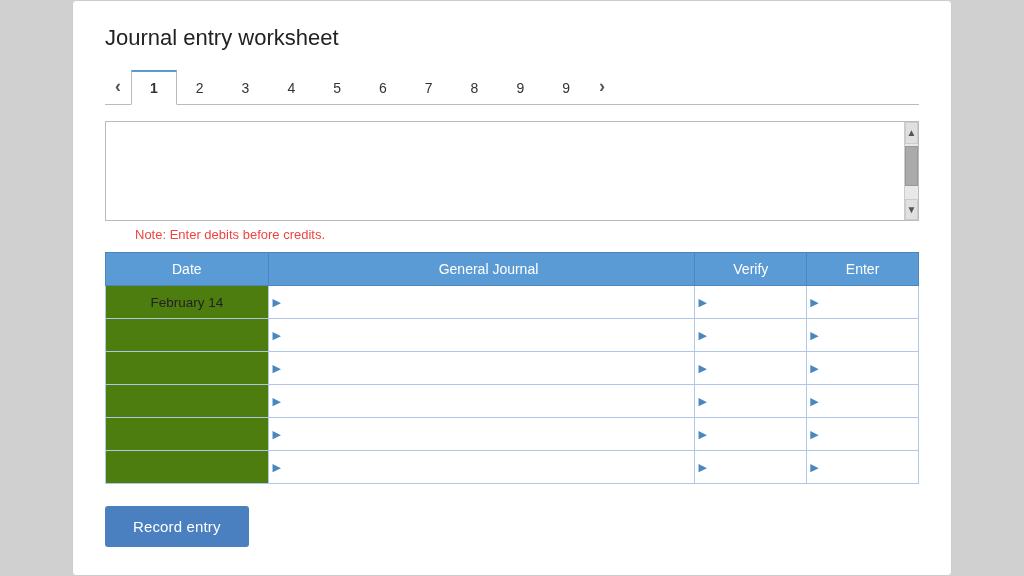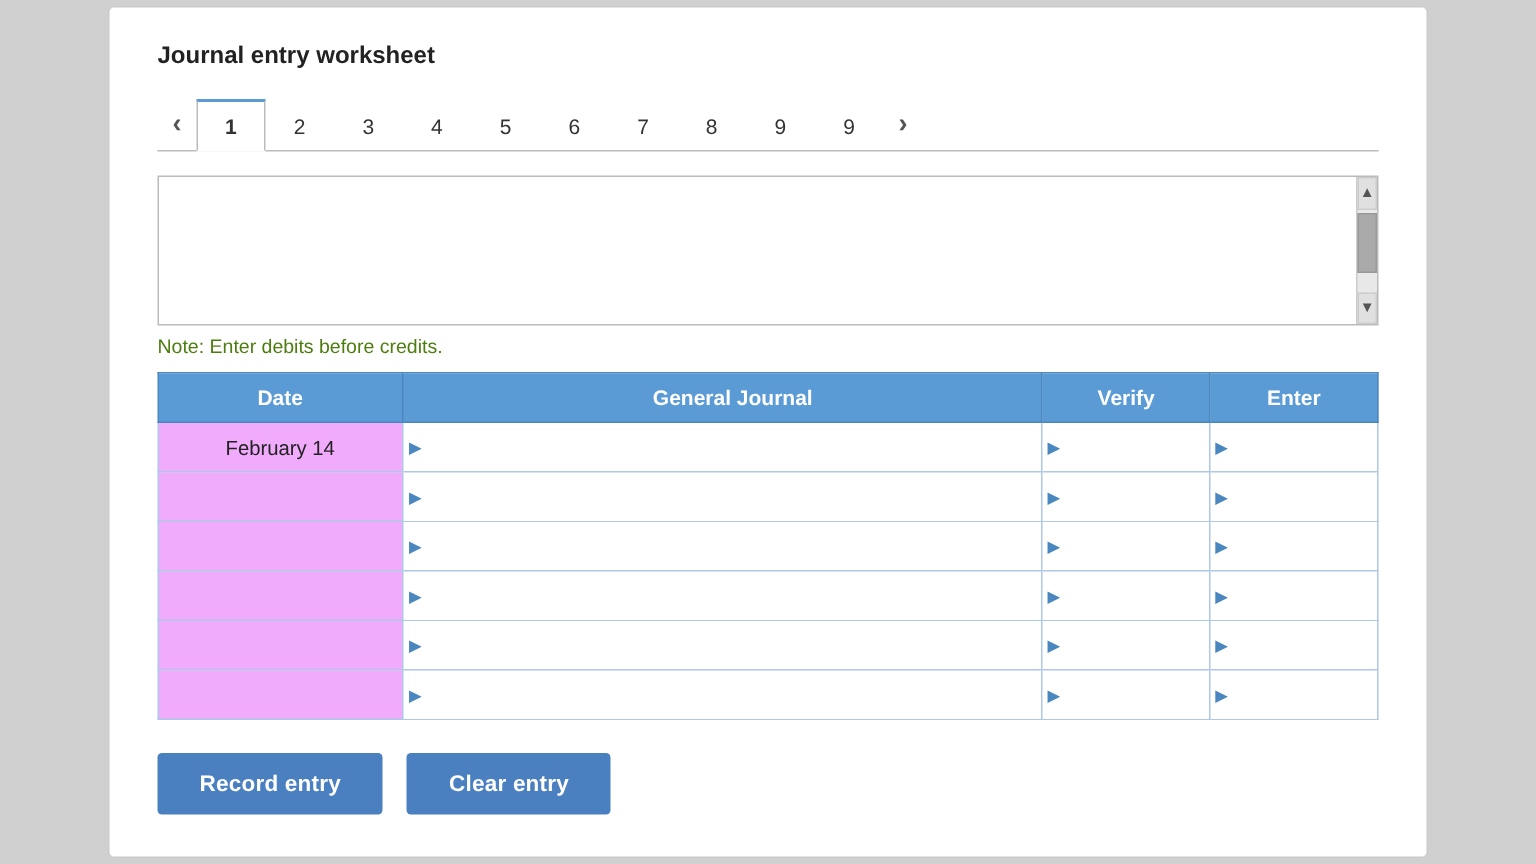--- a/index.html
+++ b/index.html
@@ -15,22 +15,22 @@
     }
     .main-card {
       background: #fff;
       border: 1px solid #ccc;
       border-radius: 4px;
       padding: 24px 32px 28px 32px;
       width: 880px;
       position: relative;
     }
     .page-title {
-      font-size: 16px;
-      font-weight: bold;
+      font-size: 22px;
+      font-weight: normal;
       margin-bottom: 18px;
       color: #222;
     }
     
     .tab-nav {
       display: flex;
       align-items: center;
       border-bottom: 1px solid #bbb;
       margin-bottom: 16px;
       gap: 0;
@@ -95,50 +95,51 @@
     .scrollbar-arrow {
       text-align: center;
       font-size: 10px;
       color: #555;
       padding: 2px 0;
       cursor: pointer;
       background: #e0e0e0;
       border: 1px solid #ccc;
     }
     .note-text {
-      color: #4d7c0f;
+      color: #ef4444;
       font-size: 13px;
       margin-bottom: 10px;
+      margin-left: 30px;
     }
     
     .journal-table {
       width: 100%;
       border-collapse: collapse;
       margin-bottom: 22px;
     }
     .journal-table thead tr th {
       background: #5b9bd5;
       color: #fff;
-      font-weight: bold;
+      font-weight: normal;
       text-align: center;
       padding: 8px 10px;
       border: 1px solid #4a87be;
       font-size: 14px;
     }
     .journal-table tbody tr td {
       border: 1px solid #b0c8e8;
       padding: 0;
       height: 32px;
     }
     .journal-table tbody tr td.date-cell {
       text-align: center;
       font-size: 13.5px;
       color: #222;
       padding: 4px 8px;
-      background: #f0abfc;
+      background: #4d7c0f;
     }
     .journal-table tbody tr td.journal-cell {
       background: #fff;
       position: relative;
     }
     .journal-cell-inner {
       display: flex;
       align-items: center;
       height: 32px;
     }
@@ -190,21 +191,21 @@
       align-items: center;
       gap: 16px;
     }
     .btn-blue {
       background: #4a7fc0;
       color: #fff;
       border: none;
       border-radius: 3px;
       padding: 12px 28px;
       font-size: 15px;
-      font-weight: bold;
+      font-weight: normal;
       cursor: pointer;
       letter-spacing: 0.01em;
     }
     .btn-spacer {
       flex: 1;
     }
   </style>
 </head>
 <body>
 
@@ -376,16 +377,15 @@
             <span class="credit-arrow">▶</span>
             <input class="num-input" type="text" value="" style="">
           </div>
         </td>
       </tr>
     </tbody>
   </table>
 
   <div class="btn-row">
     <button class="btn-blue">Record entry</button>
-    <button class="btn-blue">Clear entry</button>
     <div class="btn-spacer"></div>
   </div>
 </div>
 
 </body></html>

